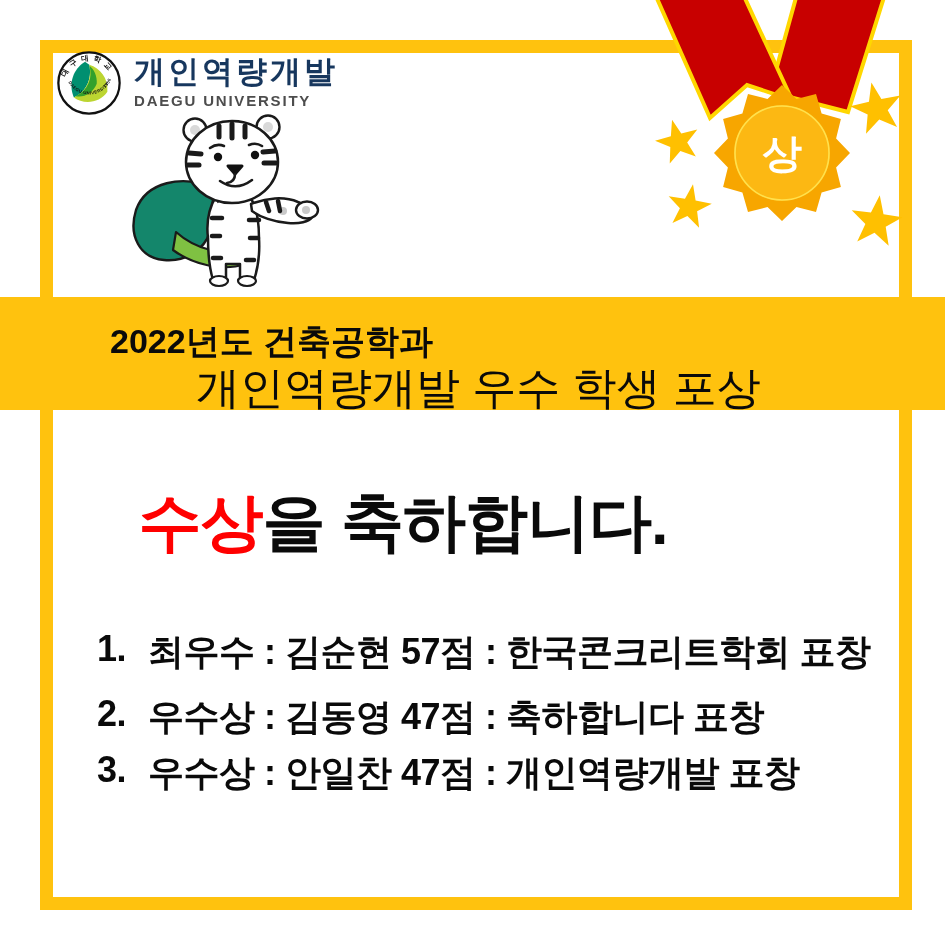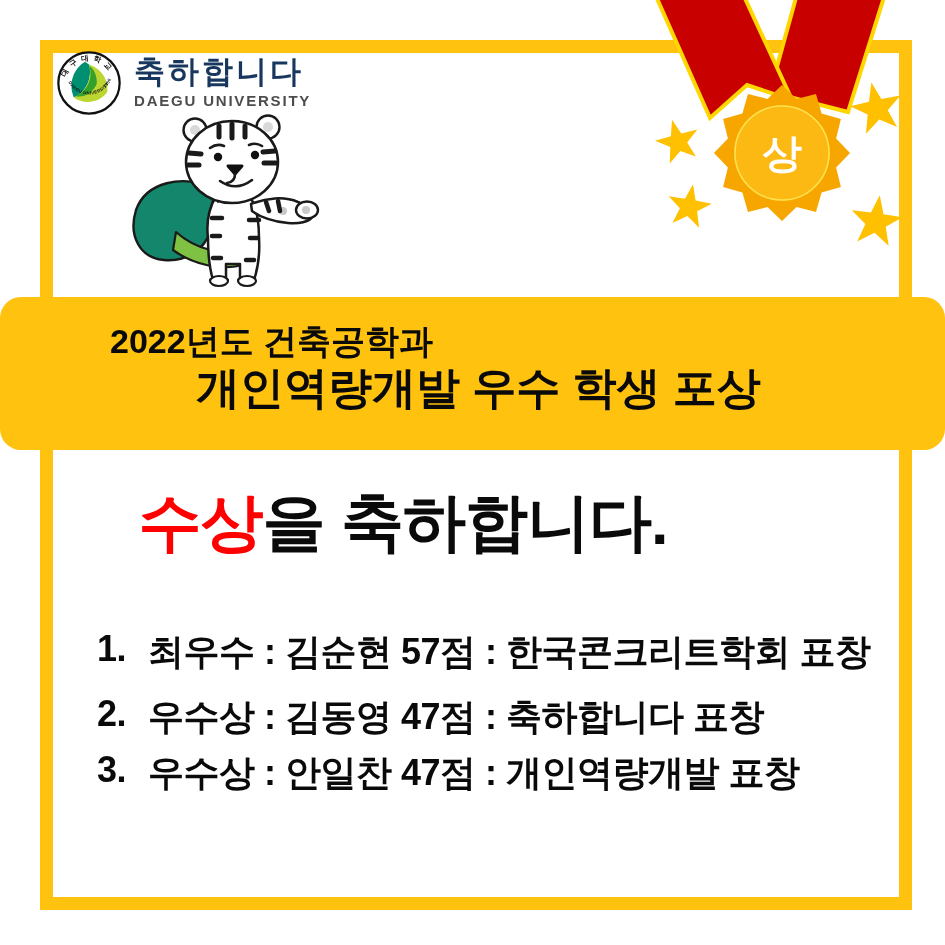--- a/index.html
+++ b/index.html
@@ -11,23 +11,23 @@
   .logo{position:absolute;left:56px;top:50px;display:flex;align-items:flex-start;z-index:3;}
   .logo-seal{width:66px;height:66px;}
   .logo-word{margin-left:12px;margin-top:6px;display:flex;flex-direction:column;}
   .logo-kr{font-size:31px;font-weight:bold;color:#17375E;letter-spacing:3px;line-height:1.05;white-space:nowrap;}
   .logo-en{font-size:15px;font-weight:bold;color:#4D4D4D;letter-spacing:1.8px;margin-top:3px;white-space:nowrap;}
   
   .mascot{position:absolute;left:116px;top:112px;z-index:2;}
   
   .medal{position:absolute;left:640px;top:0;z-index:6;}
   
-  .banner{position:absolute;left:0;top:297px;width:945px;height:153px;background:#FFC20E;z-index:5;border-radius:21px;}
+  .banner{position:absolute;left:0;top:297px;width:945px;height:113px;background:#FFC20E;z-index:5;}
   .banner-line1{position:absolute;left:110px;top:22px;font-size:34px;font-weight:bold;color:#0a0a0a;white-space:nowrap;}
-  .banner-line2{position:absolute;left:196px;top:62px;font-size:44px;font-weight:bold;color:#0a0a0a;white-space:nowrap;}
+  .banner-line2{position:absolute;left:196px;top:62px;font-size:44px;font-weight:normal;color:#0a0a0a;white-space:nowrap;}
   
   .heading{position:absolute;left:53px;top:480px;width:700px;text-align:center;
            font-size:63px;font-weight:bold;color:#0a0a0a;letter-spacing:-1px;white-space:nowrap;z-index:2;}
   .heading .hl{color:#FF0000;}
   
   .award-row{position:absolute;left:97px;display:flex;font-size:36px;font-weight:bold;
              color:#0a0a0a;white-space:nowrap;z-index:2;letter-spacing:-0.5px;}
   .award-row .num{width:51px;flex:0 0 51px;}
   .row-1{top:628px;} .row-2{top:693px;} .row-3{top:749px;}
 </style>
@@ -54,21 +54,21 @@
         <textPath href="#arcTop" startOffset="10%">대 구 대 학 교</textPath>
       </text>
       <text font-size="4.6" font-weight="bold" fill="#111111" letter-spacing="0.4">
         <textPath href="#arcBottom" startOffset="4%">DAEGU UNIVERSITY</textPath>
       </text>
       <text font-size="4.6" font-weight="bold" fill="#111111" letter-spacing="0.4">
         <textPath href="#arcBottom" startOffset="82%">1956</textPath>
       </text>
     </svg>
     <div class="logo-word">
-      <div class="logo-kr">축하합니다</div>
+      <div class="logo-kr">개인역량개발</div>
       <div class="logo-en">DAEGU UNIVERSITY</div>
     </div>
   </div>
 
   <svg class="mascot" width="218" height="185" viewBox="0 0 218 185">
 
     <path d="M98,76 C66,62 30,70 20,98 C12,124 24,146 48,148 C70,150 88,138 94,120 Z" fill="#14866B" stroke="#1a1a1a" stroke-width="2.4" stroke-linejoin="round"></path>
     <path d="M60,120 C80,138 110,145 131,137 L129,152 C106,160 76,152 57,138 Z" fill="#7FC142" stroke="#1a1a1a" stroke-width="2.2" stroke-linejoin="round"></path>
 
     <g>

